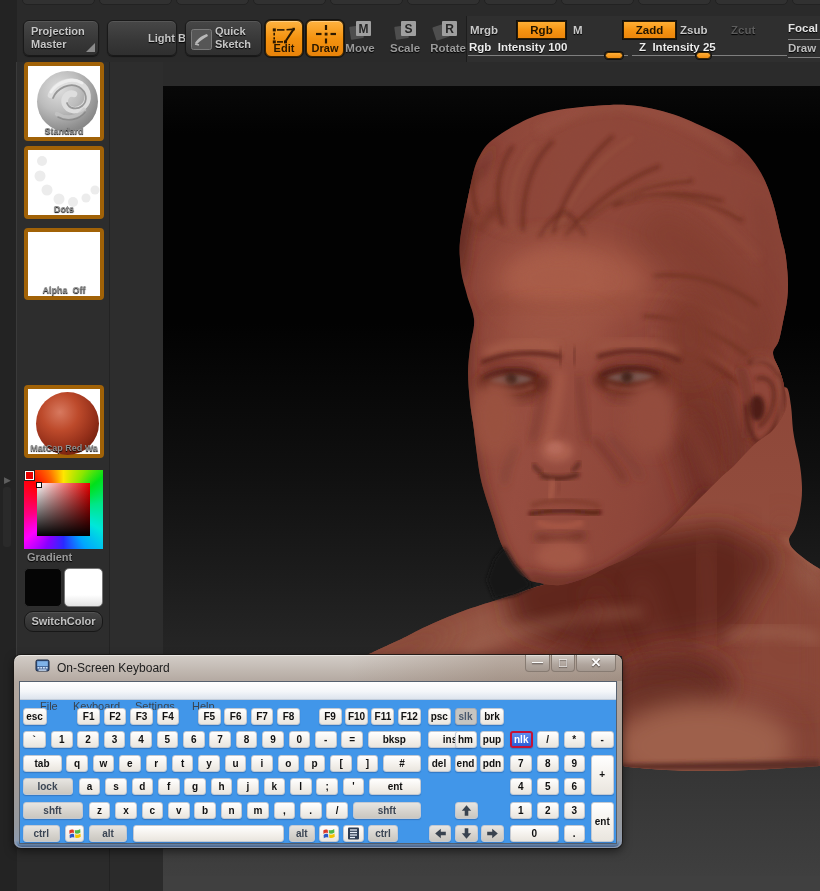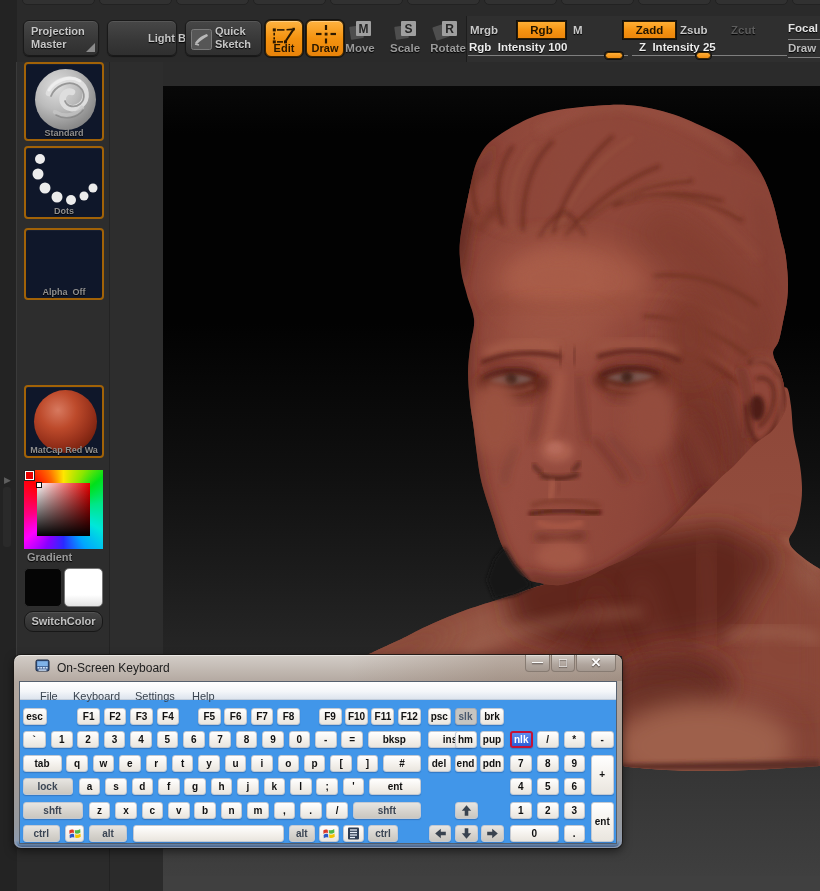--- a/index.html
+++ b/index.html
@@ -30,22 +30,22 @@
 .sliderlabel { position:absolute; font-weight:bold; color:#ececec; font-size:11.5px; text-shadow:0 1px 1px #000; }
 .strack { position:absolute; height:1px; background:#9b9b9b; opacity:.75; }
 .shandle { position:absolute; width:18px; height:7px; border-radius:4px;
   background:linear-gradient(180deg,#ffad36,#ef8d10); border:1px solid #3a2300; box-shadow:0 0 0 1px #101010; }
 
 
 #sidebar { position:absolute; left:0; top:62px; width:163px; height:829px; background:#2d2d2d; }
 #sidestrip { position:absolute; left:0; top:0; width:17px; height:829px; background:#232323;
   border-right:1px solid #3a3a3a; }
 #sidebar .vline { position:absolute; left:109px; top:0; width:1px; height:829px; background:#232323; }
-.thumb { position:absolute; left:24px; width:80px; border-radius:4px; background:#0f172a;
-  border:2px solid #a16207; box-shadow:inset 0 1px 0 rgba(255,255,255,.04); }
+.thumb { position:absolute; left:24px; width:80px; border-radius:4px; background:#ffffff;
+  border:4px solid #a16207; box-shadow:inset 0 1px 0 rgba(255,255,255,.04); }
 .thumblabel { position:absolute; left:0; right:0; bottom:1px; text-align:center;
   font-size:9px; font-weight:bold; color:#8f8f8f; text-shadow:0 1px 1px #000; }
 
 
 #canvas { position:absolute; left:163px; top:86px; width:657px; height:790px; overflow:hidden;
   background:linear-gradient(180deg,#080808 0%,#020202 6%,#020202 30%,#0f0f0f 48%,#1c1c1c 62%,#292929 75%,#363636 88%,#3f3f3f 100%); }
 #bottomstrip { position:absolute; left:163px; top:876px; width:657px; height:15px; background:#404040; }
 #botleft { position:absolute; left:0; top:848px; width:163px; height:43px; background:#2b2b2b; }
 
 
@@ -60,21 +60,21 @@
 .capbtn { position:absolute; top:0px; height:17px; border:1px solid #877b72; border-top:none;
   background:linear-gradient(180deg,#cfc9c3,#b0a59d 60%,#a3978e);
   border-radius:0 0 4px 4px; box-shadow:inset 0 1px 0 rgba(255,255,255,.4);
   color:#fdfdfd; font-weight:bold; text-align:center; font-size:11px; line-height:15px;
   text-shadow:0 1px 1px rgba(60,50,45,.9); }
 #kbclient { position:absolute; left:5px; top:25.5px; width:598px; height:163px;
   border:1px solid #55606e; background:#4196e9; }
 #kbmenu { position:absolute; left:0; top:0; width:596px; height:18px;
   background:linear-gradient(180deg,#ffffff 0%,#f4f6f9 55%,#dde4ee 100%);
   border-bottom:1px solid #c2ccda; font-size:11px; color:#39434f; }
-#kbmenu span { position:absolute; top:8px;padding-left:12px; }
+#kbmenu span { position:absolute; top:18px;padding-left:12px; }
 
 
 .k { position:absolute; border-radius:3px; background:linear-gradient(180deg,#ffffff 0%,#f4f1ec 55%,#e9e5de 100%);
   border:1px solid #c3c9d2; box-shadow:0 1px 1px rgba(10,30,80,.25);
   display:flex; align-items:center; justify-content:center;
   font-weight:bold; font-size:10px; color:#101010; }
 .k.gray { background:linear-gradient(180deg,#e7e5e1 0%,#d5d2cc 60%,#cac7c0 100%); color:#3c4654; }
 .k.pressed { background:#c6c5c1; border-color:#a8adb5; color:#4a5a6e; }
 .k.nlk { background:linear-gradient(180deg,#5d8ef0 0%,#2c5cd8 100%); border:2px solid #c41236; color:#fff; }
 

